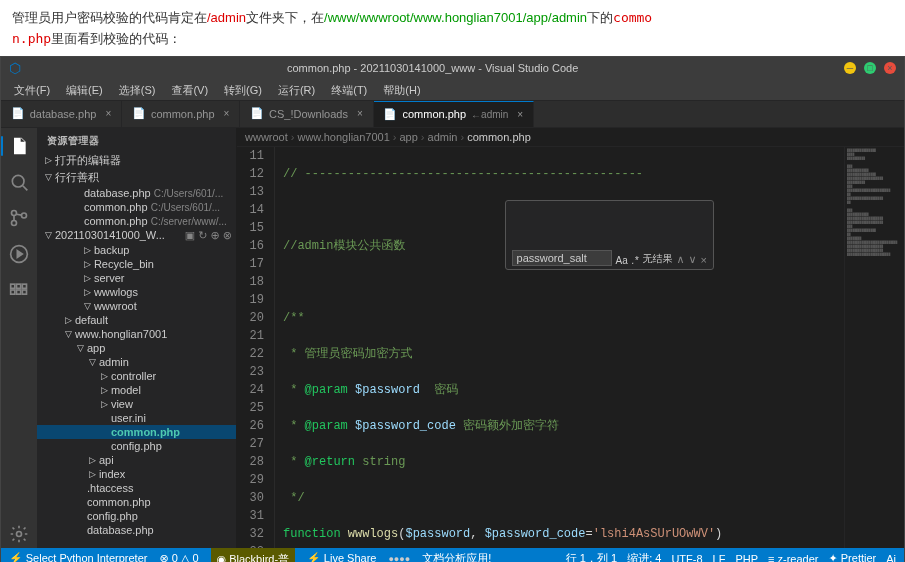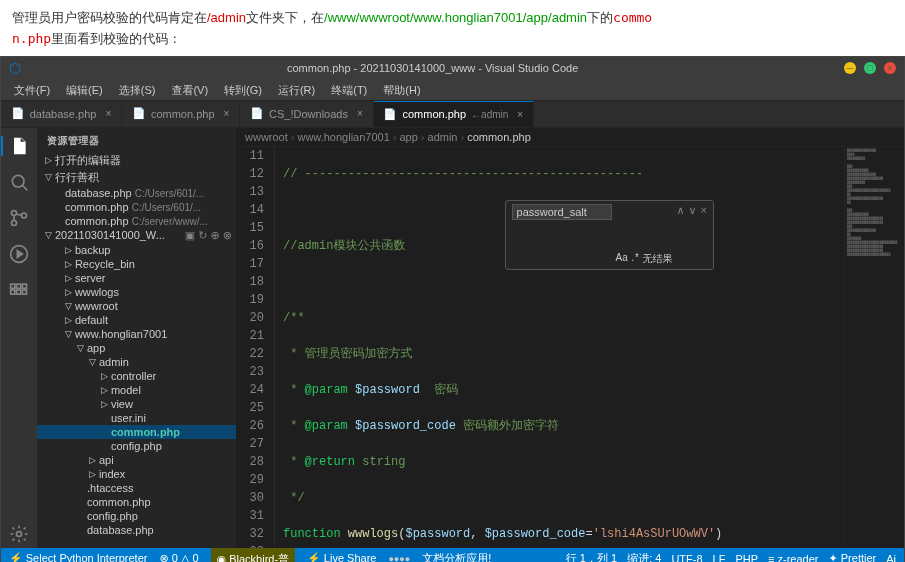--- a/index.html
+++ b/index.html
@@ -160,21 +160,21 @@
       cursor: pointer;
       display: flex;
       align-items: center;
       gap: 2px;
       white-space: nowrap;
       overflow: hidden;
       text-overflow: ellipsis;
     }
     .tree-item.selected { background: #094771; color: #fff; }
     .chevron { font-size: 9px; margin-right: 1px; }
-    .indent1 { padding-left: 28px; }
+    .indent1 { padding-left: 28px; margin-left: 19px; }
     .indent2 { padding-left: 28px; }
     .indent3 { padding-left: 40px; }
     .indent4 { padding-left: 52px; }
     .indent5 { padding-left: 64px; }
 
     
     .editor-area {
       flex: 1;
       display: flex;
       flex-direction: column;
@@ -199,21 +199,21 @@
     
     .find-bar {
       position: absolute;
       right: 190px;
       top: 72px;
       background: #252526;
       border: 1px solid #555;
       border-radius: 3px;
       padding: 3px 6px;
       display: flex;
-      align-items: flex-start;
+      align-items: flex-end;
       gap: 4px;
       z-index: 10;
       font-size: 11px;
       color: #ccc;
     }
     .find-input {
       background: #3c3c3c;
       border: 1px solid #555;
       color: #ccc;
       font-size: 11px;

